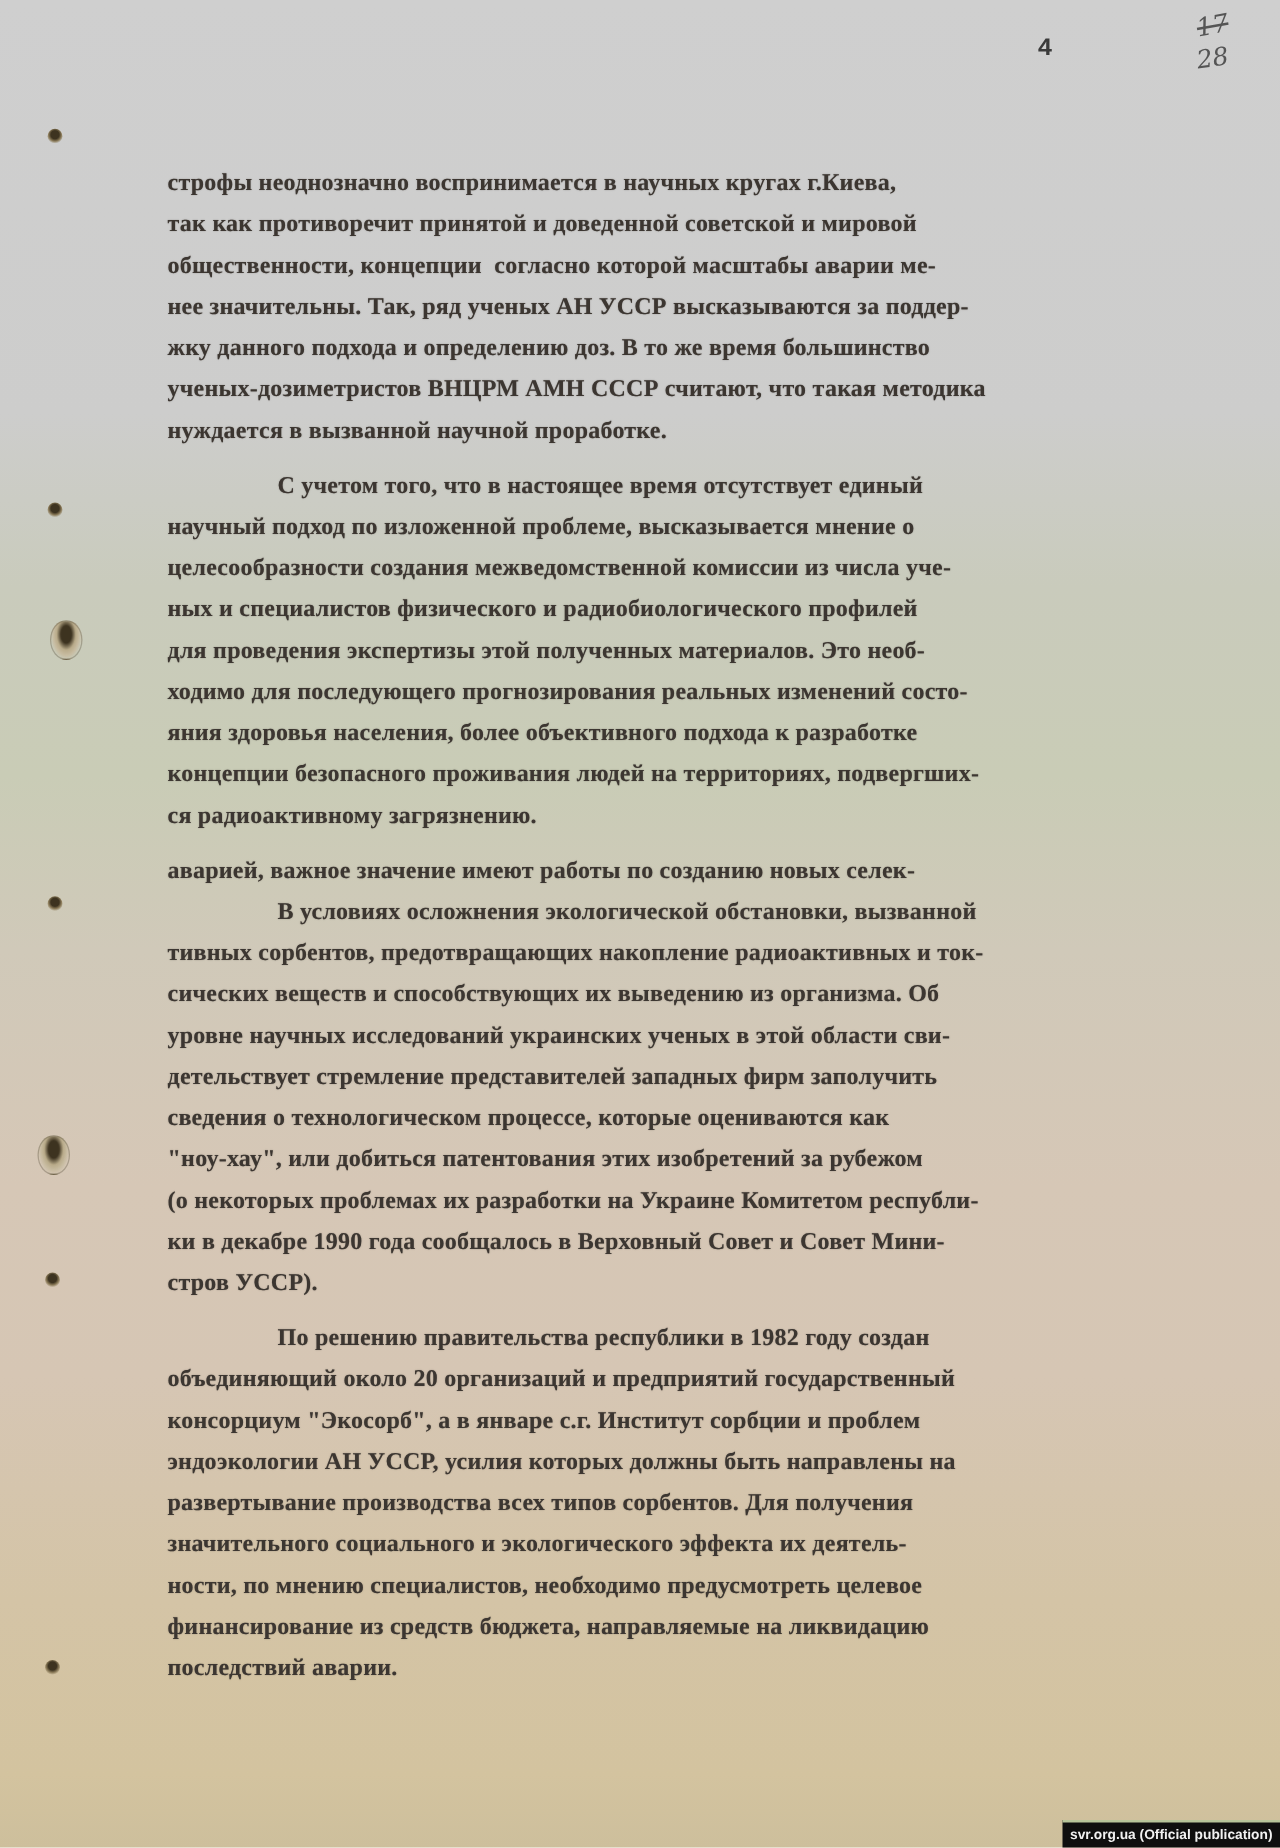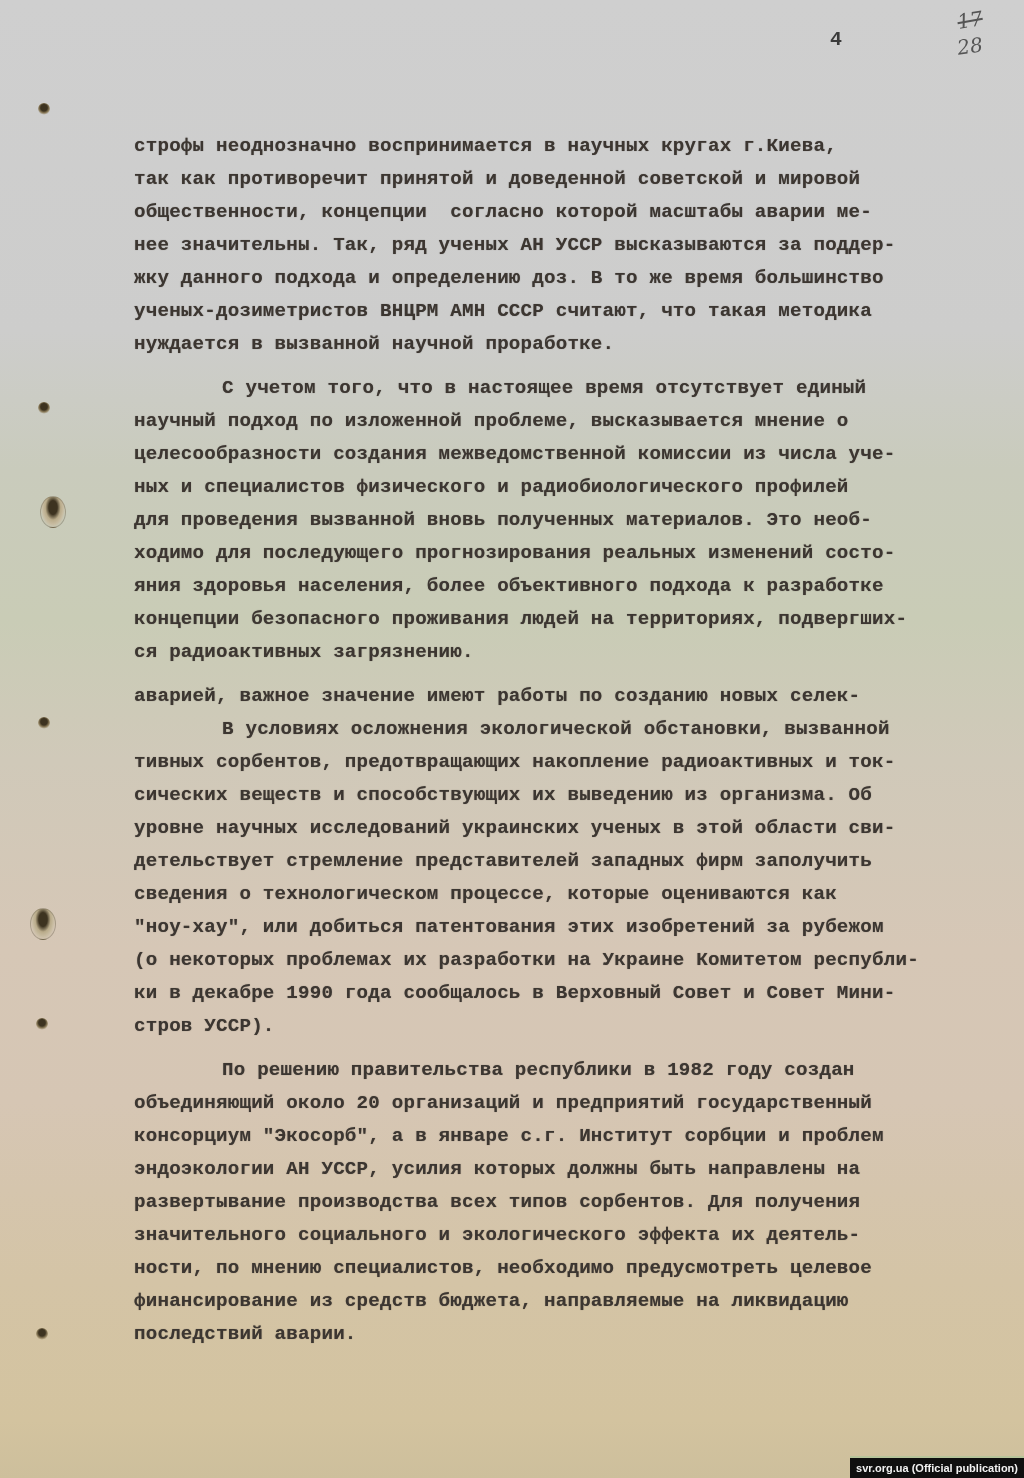--- a/index.html
+++ b/index.html
@@ -31,20 +31,21 @@
     .punch-hole.large {
       width: 24px; height: 30px;
       background: radial-gradient(ellipse at 50% 35%, #3d3320 0 25%, #b9ab8a 45%, #c7bba0 60%, rgba(0,0,0,0) 75%);
       border: 1px solid rgba(90,80,60,0.35);
     }
     .body-text {
       position: absolute; left: 134px; top: 130px; width: 860px;
       font-size: 19.2px; line-height: 33px; font-weight: bold;
       letter-spacing: 0.2px; color: #3c3631;
       text-shadow: 0 0 1px rgba(60,54,49,0.55);
+      font-family: Liberation Serif, serif;
     }
     .para { margin: 0 0 11px 0; }
     .line { display: block; white-space: pre; }
     .indent { padding-left: 88px; }
     .watermark {
       position: absolute; right: 0; bottom: 0; height: 20px; padding: 0 6px;
       background: #0f0f0f; color: #f2f2f2;
       font-family: "Liberation Sans", sans-serif; font-size: 11px; font-weight: bold;
       line-height: 20px; border-top: 2px solid #b7c49a; margin-left: 24px;
     }
@@ -79,25 +80,25 @@
       <span class="line">жку данного подхода и определению доз. В то же время большинство</span>
       <span class="line">ученых-дозиметристов ВНЦРМ АМН СССР считают, что такая методика</span>
       <span class="line">нуждается в вызванной научной проработке.</span>
     </div>
 
     <div class="para">
       <span class="line indent">С учетом того, что в настоящее время отсутствует единый</span>
       <span class="line">научный подход по изложенной проблеме, высказывается мнение о</span>
       <span class="line">целесообразности создания межведомственной комиссии из числа уче-</span>
       <span class="line">ных и специалистов физического и радиобиологического профилей</span>
-      <span class="line">для проведения вызванной вновь полученных материалов. Это необ-</span>
+      <span class="line">для проведения экспертизы этой полученных материалов. Это необ-</span>
       <span class="line">ходимо для последующего прогнозирования реальных изменений состо-</span>
       <span class="line">яния здоровья населения, более объективного подхода к разработке</span>
       <span class="line">концепции безопасного проживания людей на территориях, подвергших-</span>
-      <span class="line">ся радиоактивных загрязнению.</span>
+      <span class="line">ся радиоактивному загрязнению.</span>
     </div>
 
     <div class="para">
       <span class="line">аварией, важное значение имеют работы по созданию новых селек-</span>
       <span class="line indent">В условиях осложнения экологической обстановки, вызванной</span>
       <span class="line">тивных сорбентов, предотвращающих накопление радиоактивных и ток-</span>
       <span class="line">сических веществ и способствующих их выведению из организма. Об</span>
       <span class="line">уровне научных исследований украинских ученых в этой области сви-</span>
       <span class="line">детельствует стремление представителей западных фирм заполучить</span>
       <span class="line">сведения о технологическом процессе, которые оцениваются как</span>

